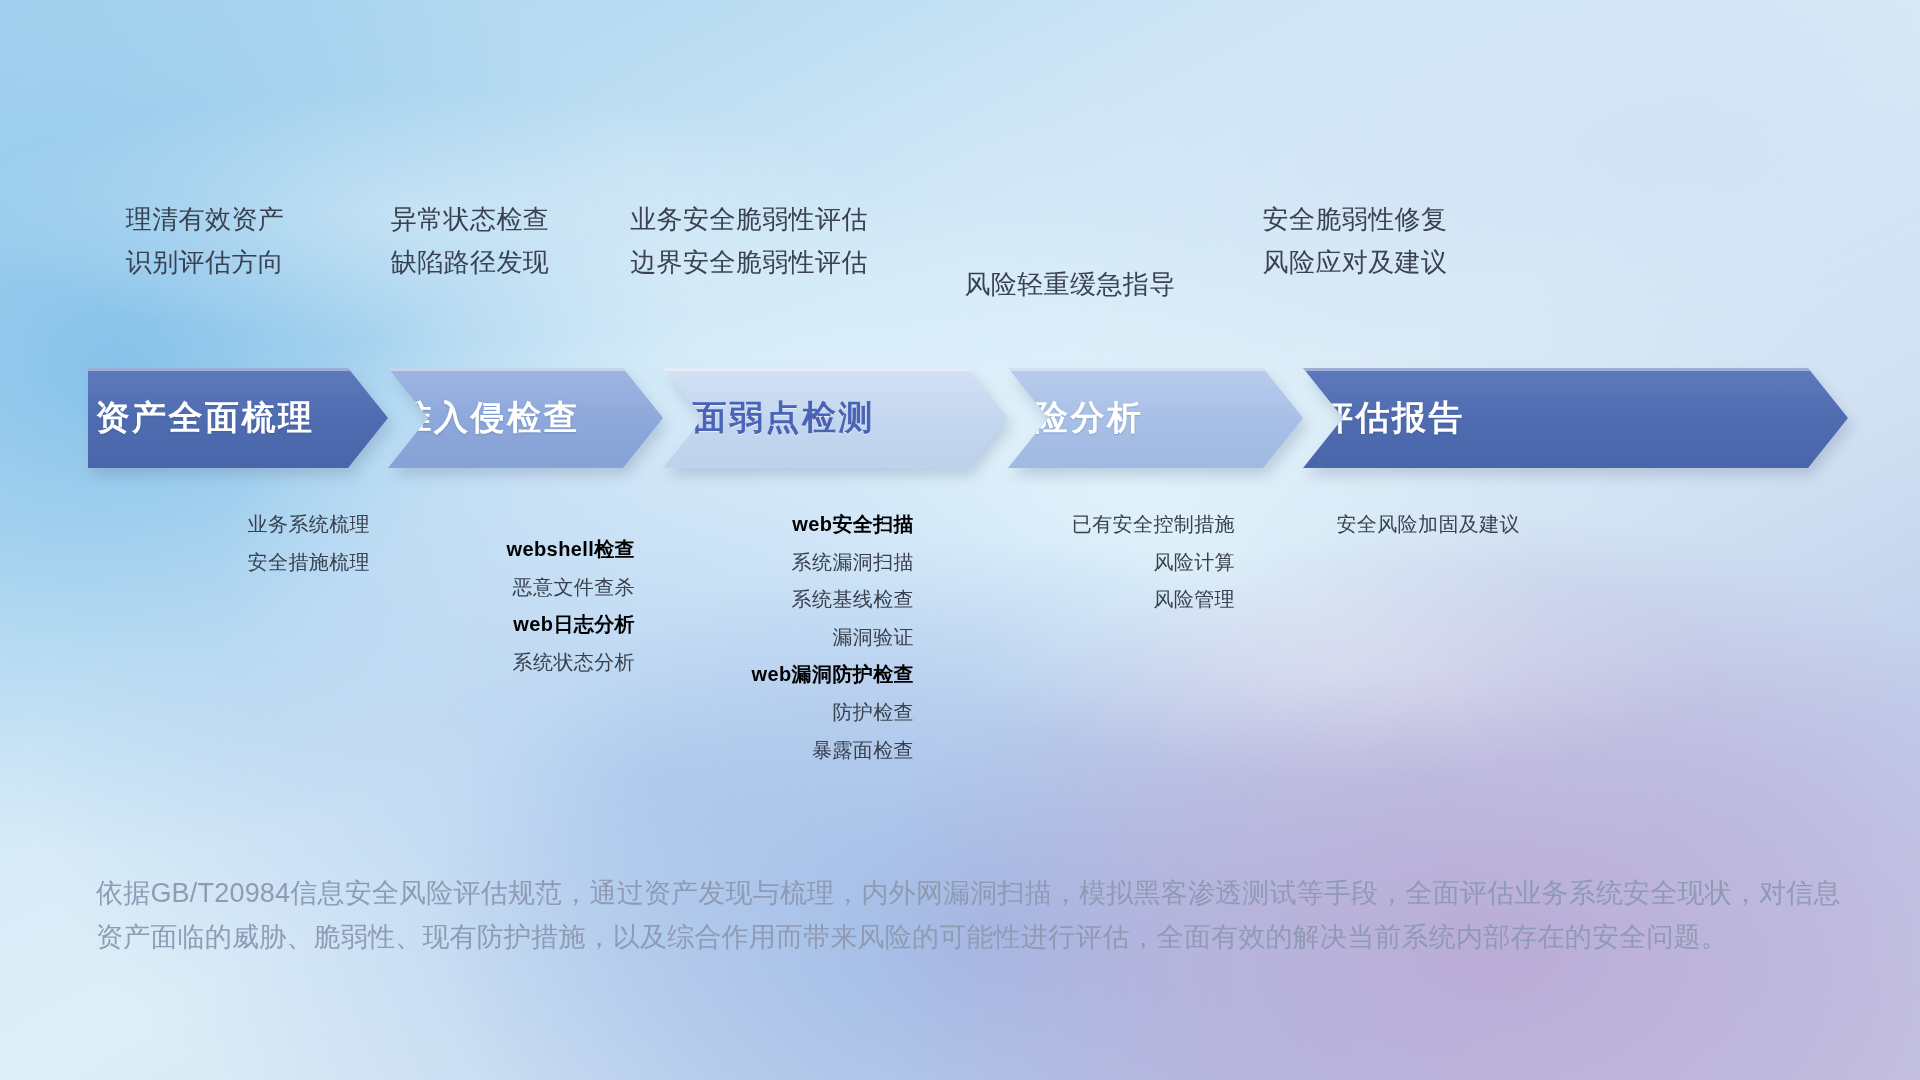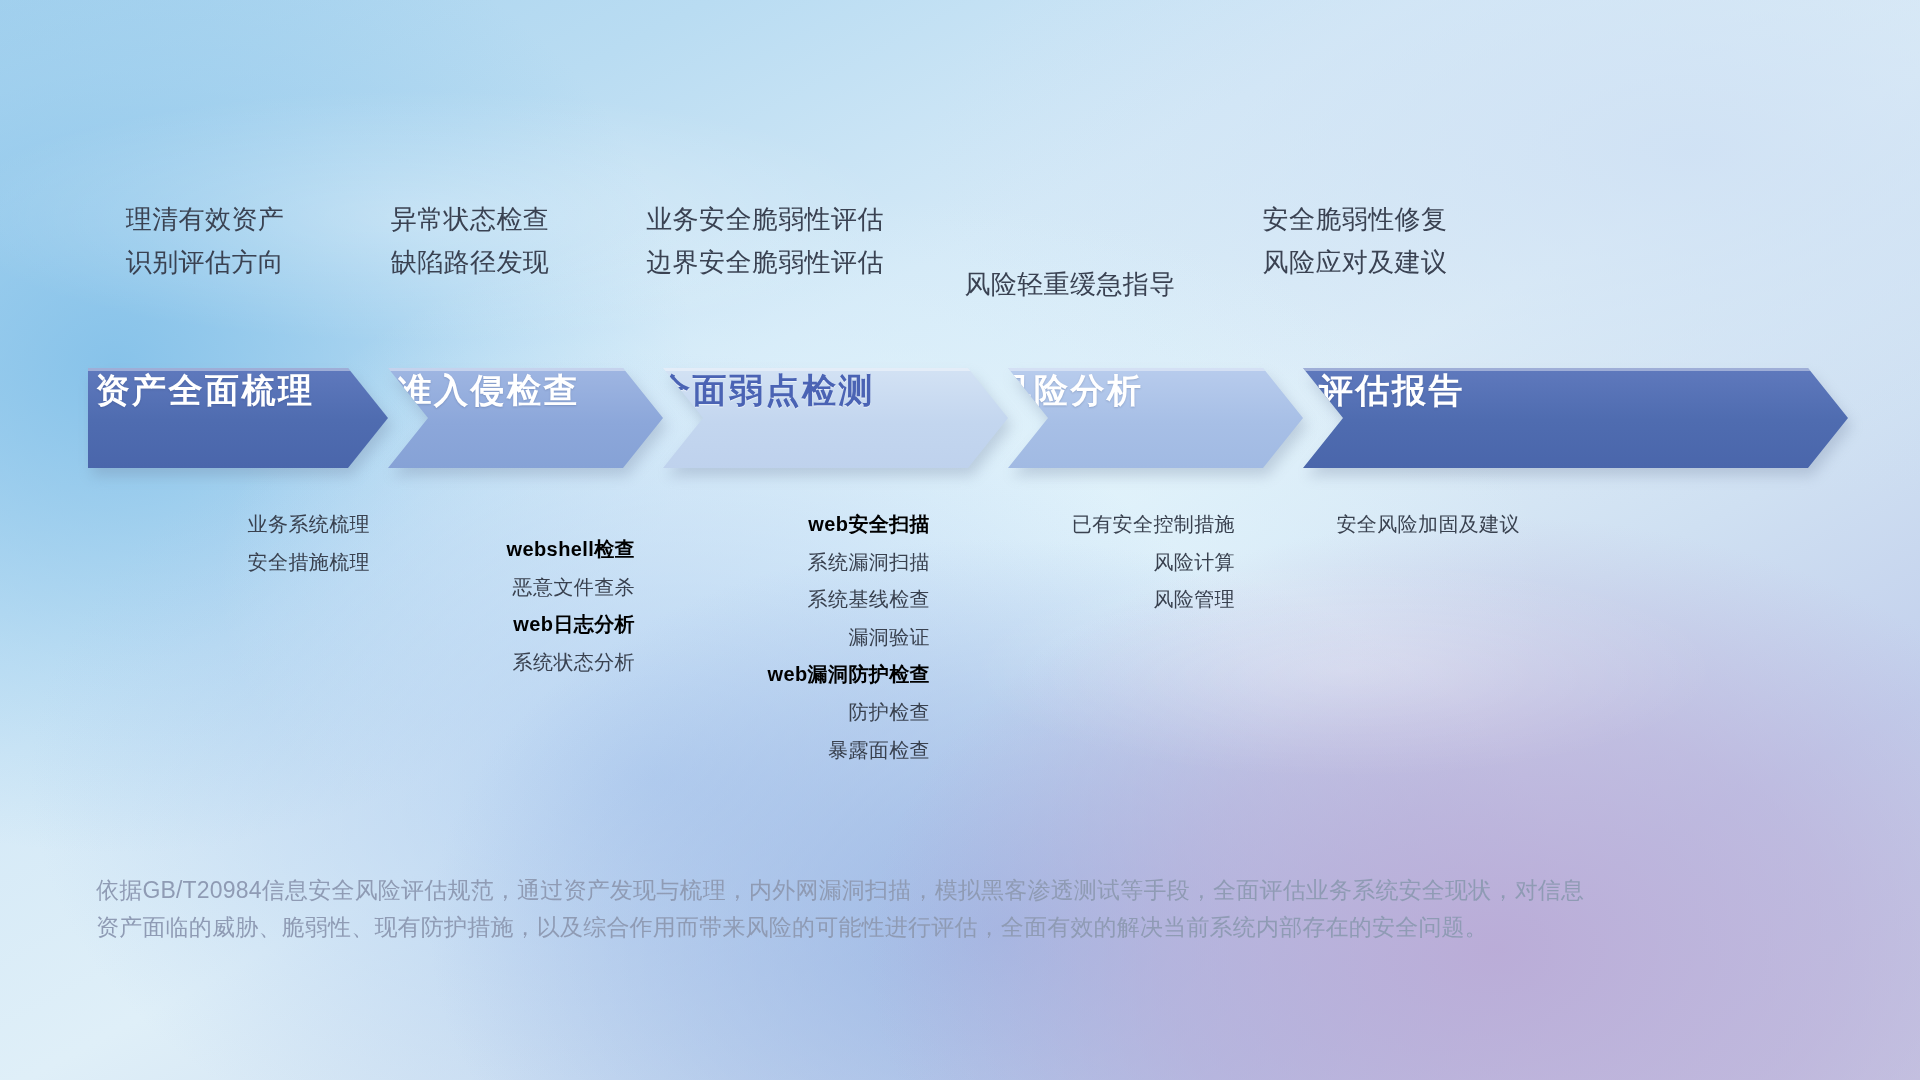--- a/index.html
+++ b/index.html
@@ -117,20 +117,21 @@
     filter: blur(7px);
     opacity: 0.30;
   }
   .banner-shadow .seg { background: #6f7f9c !important; }
 
   .seg {
     position: absolute;
     top: 0;
     height: 100px;
     display: flex;
+    align-items: center;
     justify-content: center;
     box-sizing: border-box;
   }
   .seg-label {
     font-size: 34px;
     font-weight: bold;
     letter-spacing: 2.5px;
     white-space: nowrap;
     text-shadow: 0 1px 2px rgba(40,60,100,0.22);
   }
@@ -145,21 +146,21 @@
   }
 
   
   .footer {
     position: absolute;
     left: 96px;
     top: 872px;
     width: 1540px;
   }
   .footer-line {
-    font-size: 23px;
+    font-size: 27px;
     color: #8f9bb4;
     line-height: 1.62;
     letter-spacing: 0.2px;
     white-space: nowrap;
   }
 </style>
 </head>
 <body>
 
 <div class="bg"></div>
@@ -183,21 +184,21 @@
           <div class="top-line">异常状态检查</div>
           <div class="top-line">缺陷路径发现</div>
         </div>
         <div class="bottom-block" style="top: 513px;">
           <div class="bottom-line strong">webshell检查</div>
           <div class="bottom-line">恶意文件查杀</div>
           <div class="bottom-line strong">web日志分析</div>
           <div class="bottom-line">系统状态分析</div>
         </div>
       </div>
-      <div class="col" style="left: 504px; width: 330px; text-decoration: underline;">
+      <div class="col" style="left: 488px; width: 330px; text-decoration: underline;">
         <div class="top-block" style="bottom: 802px;">
           <div class="top-line">业务安全脆弱性评估</div>
           <div class="top-line">边界安全脆弱性评估</div>
         </div>
         <div class="bottom-block" style="top: 513px;">
           <div class="bottom-line strong">web安全扫描</div>
           <div class="bottom-line">系统漏洞扫描</div>
           <div class="bottom-line">系统基线检查</div>
           <div class="bottom-line">漏洞验证</div>
           <div class="bottom-line strong">web漏洞防护检查</div>

